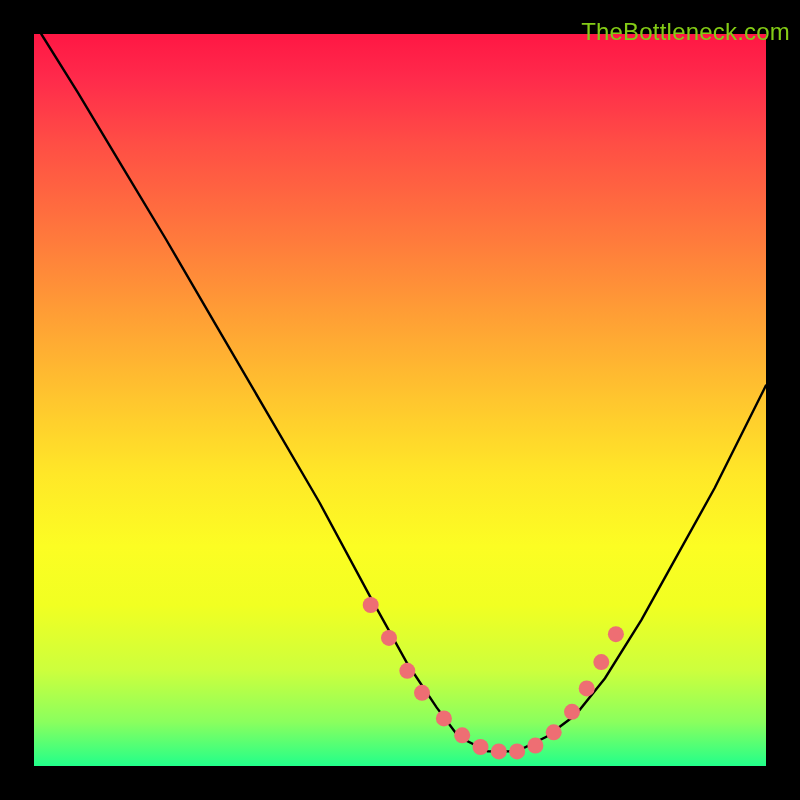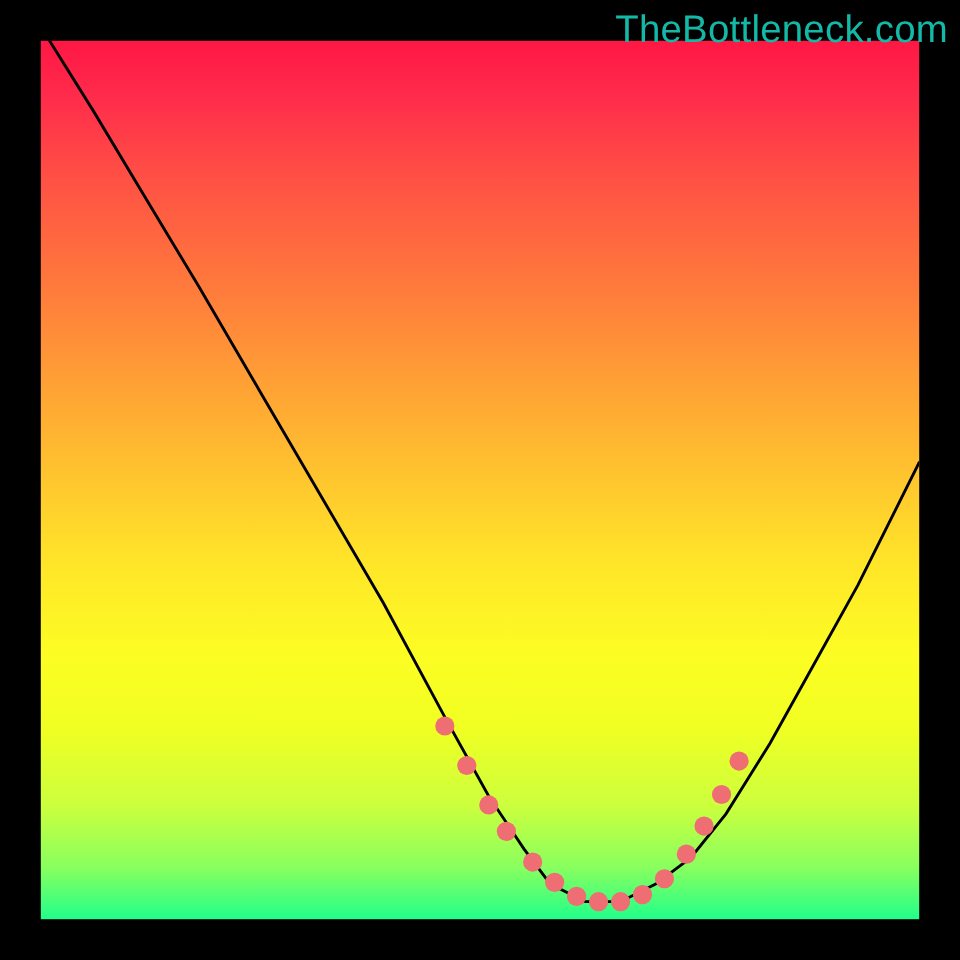--- a/index.html
+++ b/index.html
@@ -26,25 +26,25 @@
       #ffe728 60%,
       #fcfd23 70%,
       #f1ff22 78%,
       #ccff3d 87%,
       #8aff5e 94%,
       #22ff8a 100%
     );
   }
   .watermark {
     position: absolute;
-    top: 6px;
+    top: 18px;
     right: 10px;
     font-family: Arial, Helvetica, sans-serif;
-    font-size: 32px;
-    color: #14b8a6;
+    font-size: 24px;
+    color: #84cc16;
     letter-spacing: 0.2px;
     font-weight: 400;
   }
   svg.curve {
     position: absolute;
     left: 0;
     top: 0;
     width: 732px;
     height: 732px;
   }

